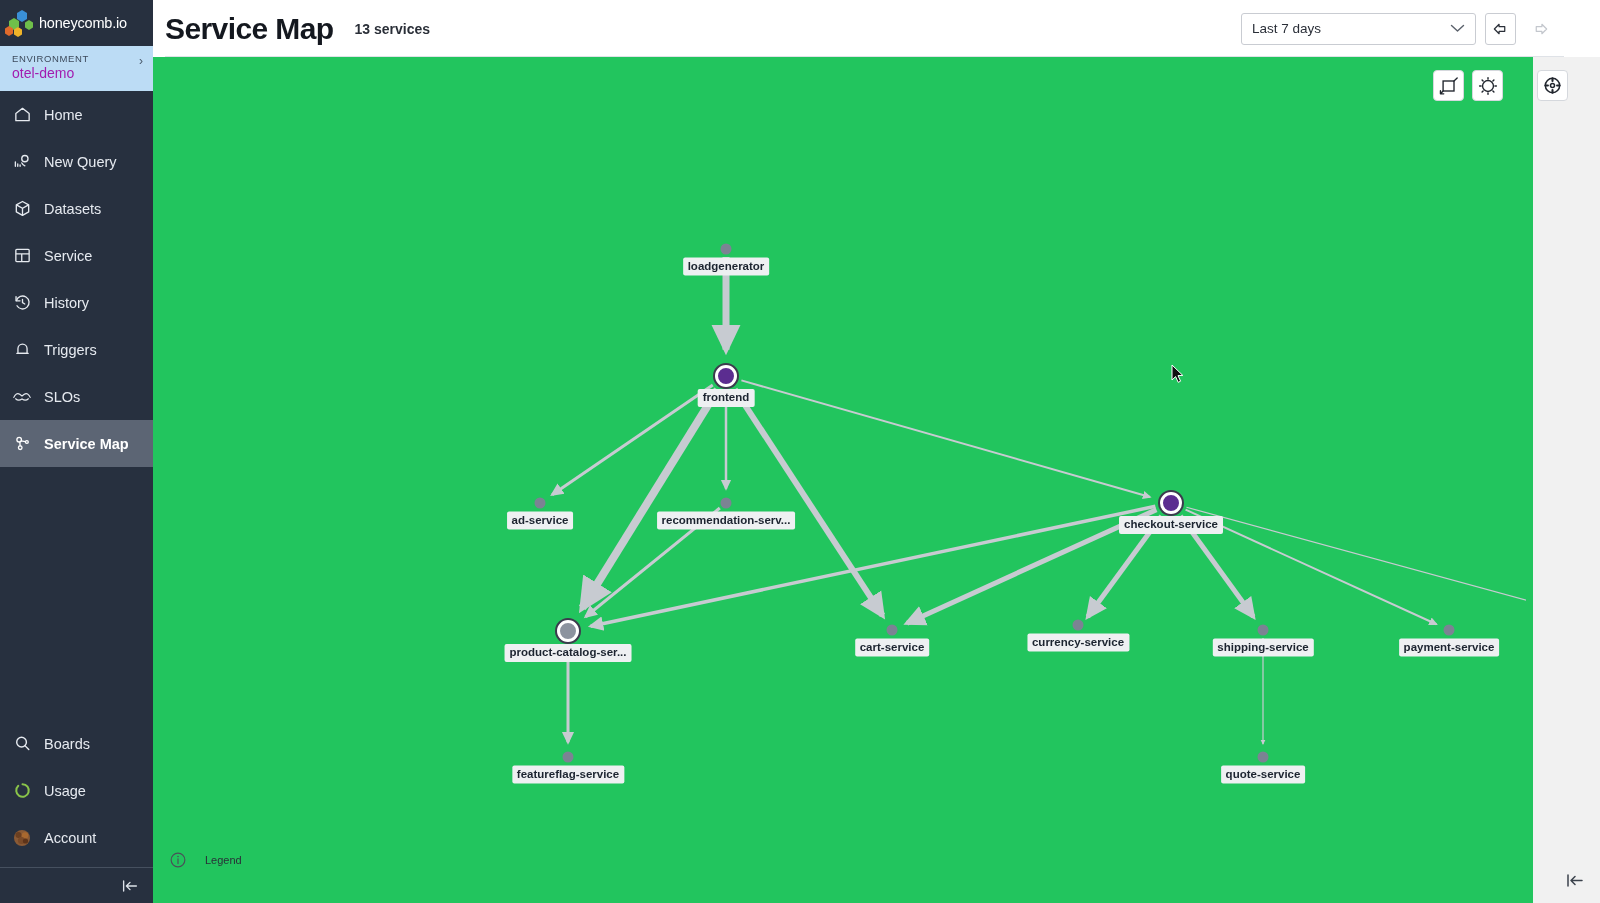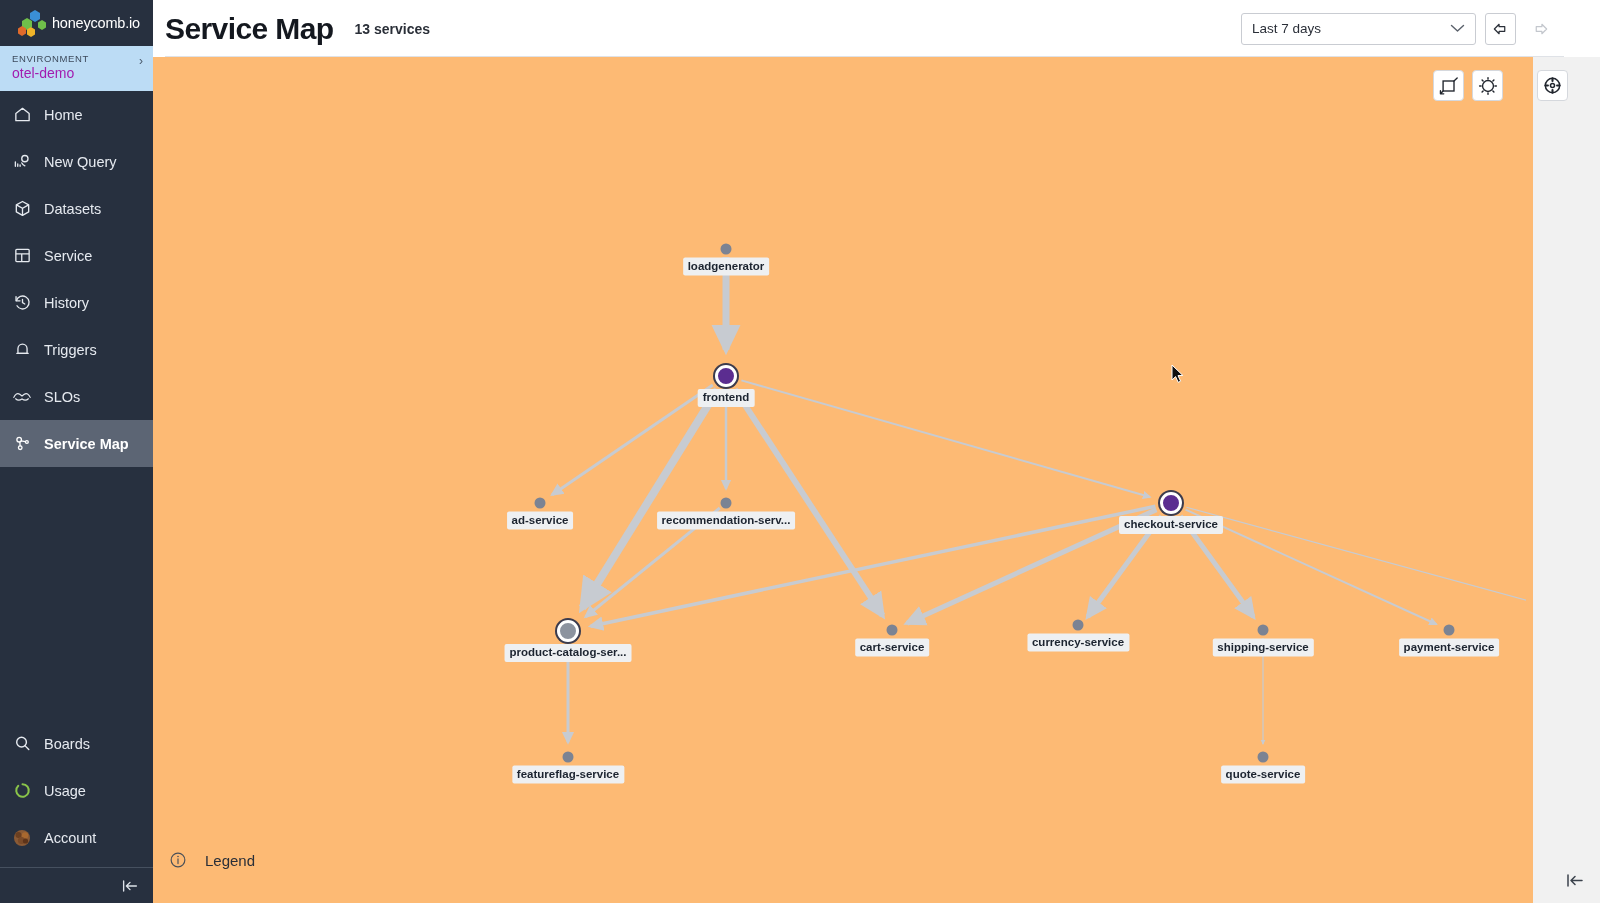--- a/index.html
+++ b/index.html
@@ -24,21 +24,21 @@
     background: #27303f;
     flex: 0 0 153px;
     display: flex;
     flex-direction: column;
     color: #e8ecf2;
   }
   .logo-row {
     height: 46px;
     display: flex;
     align-items: center;
-    padding-left: 18px;
+    padding-left: 5px;
     gap: 4px;
   }
   .logo-mark { position: relative; width: 34px; height: 28px; flex: 0 0 34px; }
   .logo-text {
     font-size: 14.5px;
     letter-spacing: -0.2px;
     color: #ffffff;
     font-weight: 400;
     margin-left: -4px;
   }
@@ -165,21 +165,21 @@
     left: 12px; right: 36px;
     top: 56px;
     height: 1px;
     background: #dfe2e7;
   }
 
   
   .map-wrap {
     position: relative;
     height: 846px;
-    background: #fdba74;
+    background: #22c55e;
     overflow: hidden;
     text-decoration: underline;
   }
   .map-canvas {
     position: absolute;
     left: 0; top: 0;
     width: 1373px; height: 846px;
     overflow: hidden;
   }
   .right-rail {
@@ -245,21 +245,21 @@
 
   .legend {
     position: absolute;
     left: 16px; bottom: 34px;
     display: flex; align-items: center;
     gap: 18px;
     cursor: pointer;
     z-index: 5;
   }
   .legend-text {
-    font-size: 15px;
+    font-size: 11px;
     color: #2a2f38;
   }
   .panel-collapse {
     position: absolute;
     right: 14px; bottom: 14px;
     cursor: pointer;
     z-index: 6;
   }
   .cursor-ptr {
     position: absolute;

